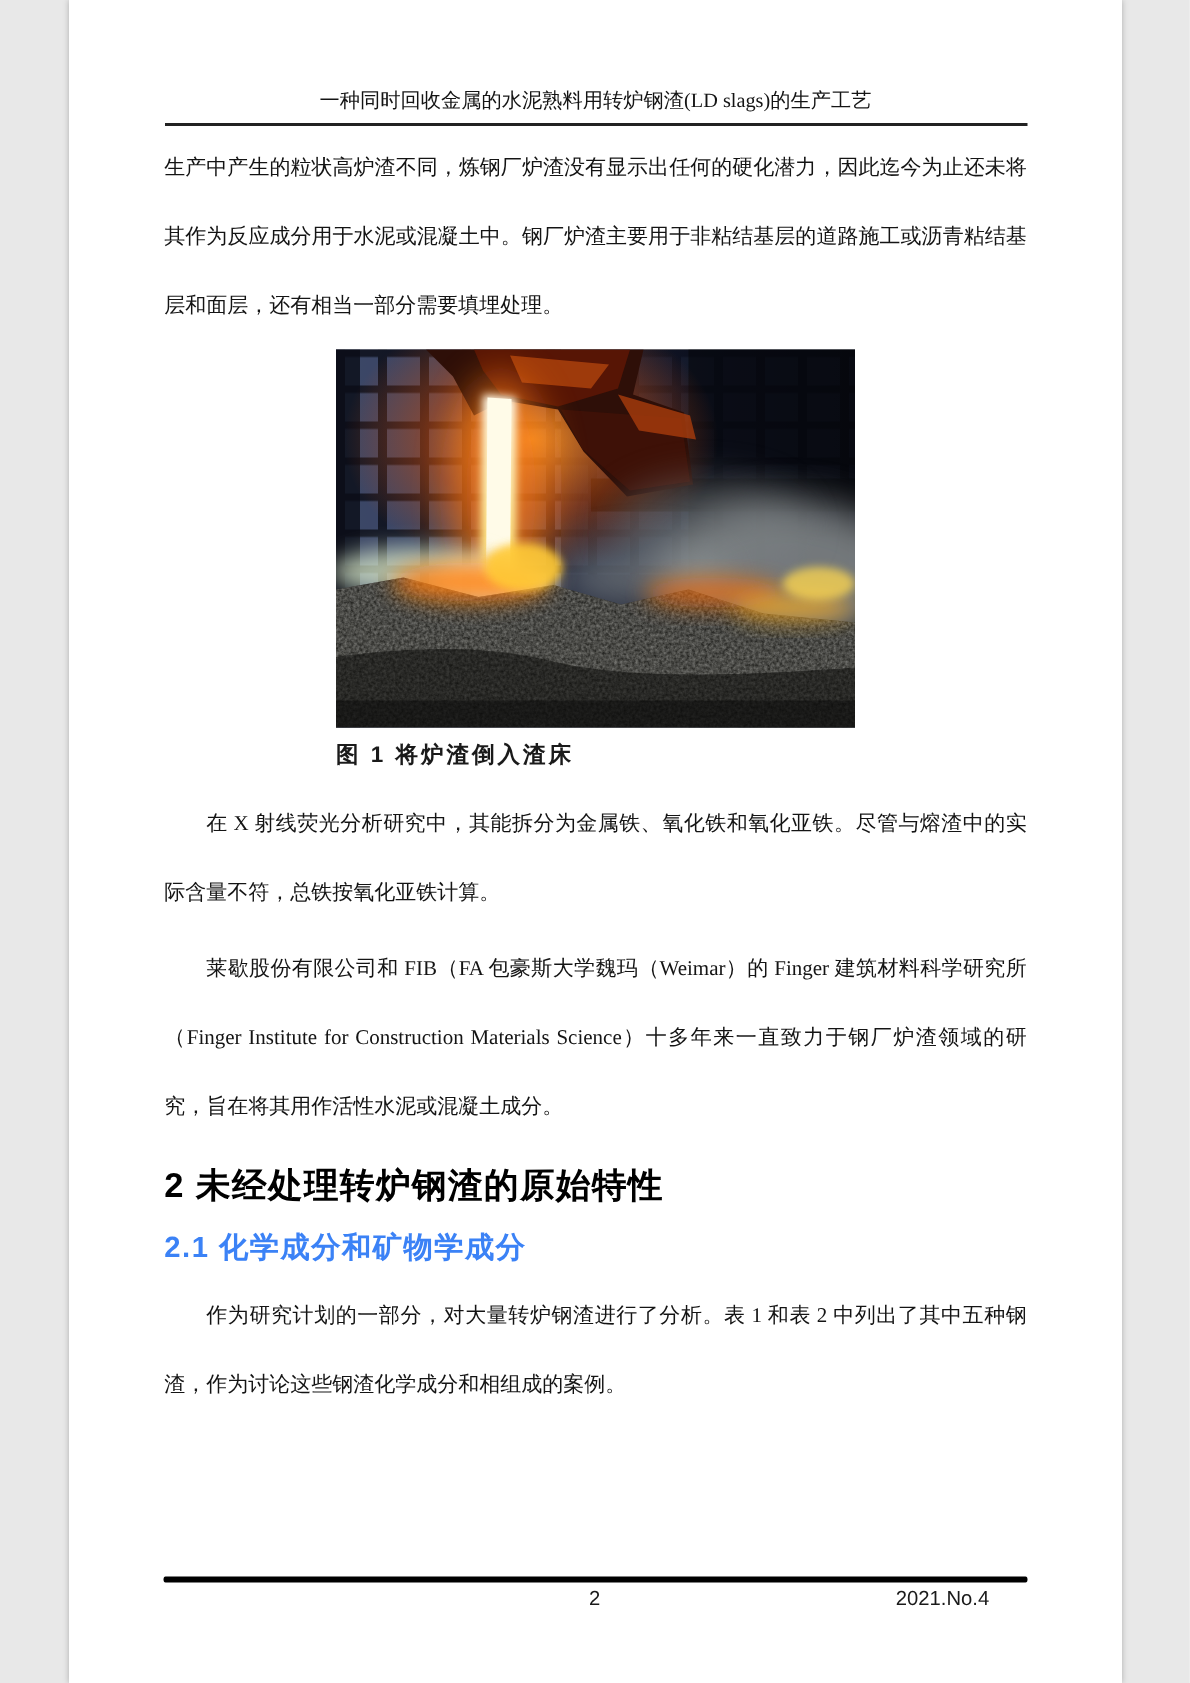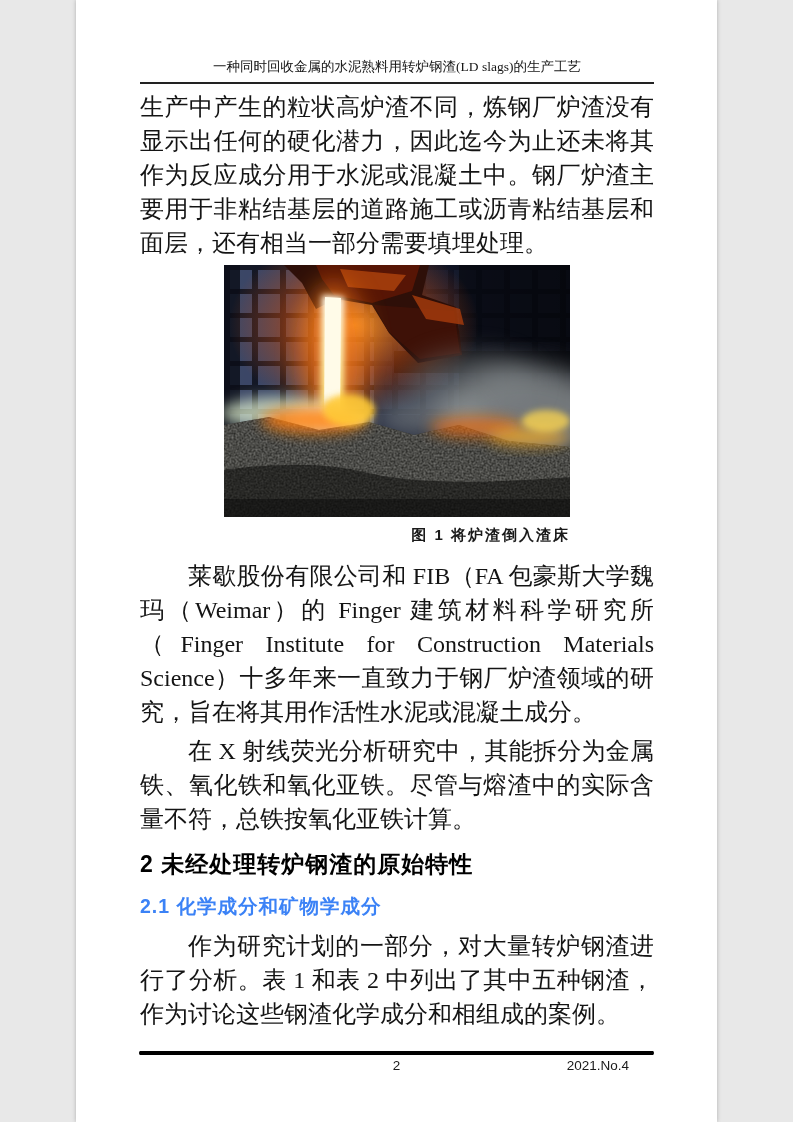--- a/index.html
+++ b/index.html
@@ -1,45 +1,45 @@
 <!DOCTYPE html>
 <html><head>
 <meta charset="utf-8">
 <style>
   html,body{margin:0;padding:0;background:#e8e8e8;}
   .page{
     position:relative;
-    width:641px;height:1122px;
+    width:702px;height:1122px;
     margin:0 auto;
     background:#ffffff;
     font-family:"Liberation Serif","DejaVu Serif",serif;
     color:#141414;
     overflow:hidden;
     box-shadow:0 0 4px rgba(0,0,0,.25);
   }
   
   .running-header{
     position:absolute;left:64px;right:63px;top:58px;
     text-align:center;
     font-size:13.5px;line-height:18px;
     padding-bottom:6px;
     border-bottom:2px solid #222;
   }
   
   .content{
     position:absolute;left:64px;right:63px;top:90px;
   }
   .content p{
-    font-size:24px;line-height:34px;
+    font-size:14px;line-height:46px;
     text-align:justify;
     margin:0 0 5px 0;
   }
   .content p.indent{text-indent:2em;}
   
-  figure{margin:4px auto 14px auto;width:346px;text-align:right;}
+  figure{margin:4px auto 14px auto;width:346px;text-align:left;}
   .photo-frame{width:346px;height:252px;display:block;background:#0a0c16;}
   figcaption{
     margin-top:9px;
     font-family:"Liberation Sans","DejaVu Sans",sans-serif;
     font-weight:bold;font-size:15px;letter-spacing:2px;color:#1a1a1a;
   }
   
   h2.sec{
     font-family:"Liberation Sans","DejaVu Sans",sans-serif;
     font-weight:bold;font-size:23px;line-height:30px;
@@ -153,22 +153,22 @@
         <ellipse cx="252" cy="162" rx="46" ry="10" fill="#e86a10" opacity="0.75" filter="url(#b7)"></ellipse>
         <ellipse cx="305" cy="172" rx="40" ry="9" fill="#ffae1e" opacity="0.7" filter="url(#b7)"></ellipse>
         <ellipse cx="322" cy="156" rx="24" ry="11" fill="#ffd84f" opacity="0.75" filter="url(#b3)"></ellipse>
 
         <path d="M0 205 Q85 193 145 208 T346 212 L346 252 L0 252 Z" fill="#0d0d0b" opacity="0.55"></path>
         <rect x="0" y="234" width="346" height="18" fill="#0a0a09" opacity="0.5"></rect>
       </svg>
       <figcaption>图 1  将炉渣倒入渣床</figcaption>
     </figure>
 
+    <p class="indent">在 X 射线荧光分析研究中，其能拆分为金属铁、氧化铁和氧化亚铁。尽管与熔渣中的实际含量不符，总铁按氧化亚铁计算。</p>
     <p class="indent">莱歇股份有限公司和 FIB（FA 包豪斯大学魏玛（Weimar）的 Finger 建筑材料科学研究所（Finger Institute for Construction Materials Science）十多年来一直致力于钢厂炉渣领域的研究，旨在将其用作活性水泥或混凝土成分。</p>
-    <p class="indent">在 X 射线荧光分析研究中，其能拆分为金属铁、氧化铁和氧化亚铁。尽管与熔渣中的实际含量不符，总铁按氧化亚铁计算。</p>
 
     <h2 class="sec">2  未经处理转炉钢渣的原始特性</h2>
     <h3 class="subsec">2.1 化学成分和矿物学成分</h3>
 
     <p class="indent after-heading">作为研究计划的一部分，对大量转炉钢渣进行了分析。表 1 和表 2 中列出了其中五种钢渣，作为讨论这些钢渣化学成分和相组成的案例。</p>
   </div>
 
   <div class="footer-rule"></div>
   <div class="footer-row">
     <span class="page-number">2</span>

